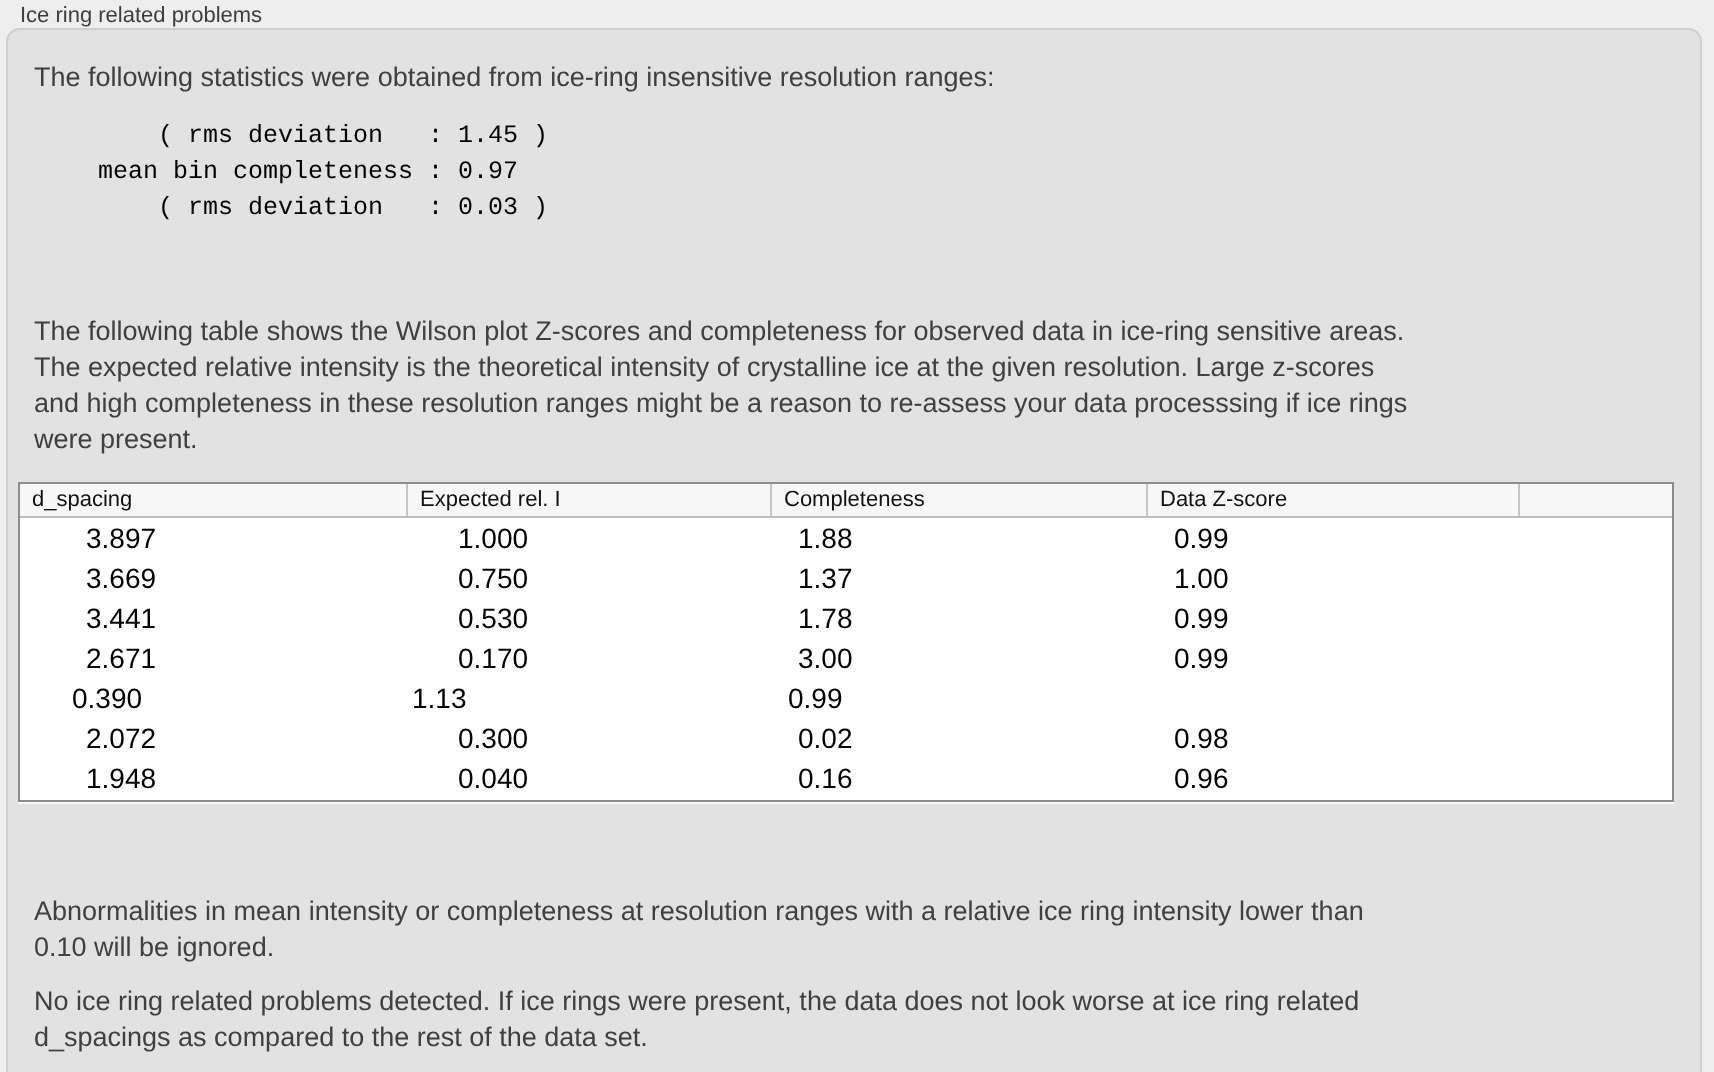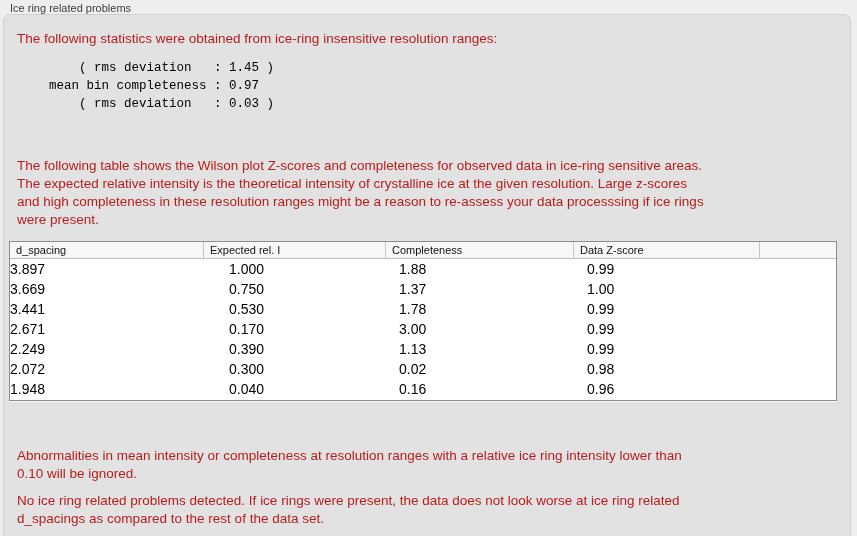--- a/index.html
+++ b/index.html
@@ -23,21 +23,21 @@
     width: 848px; height: 530px;
     background: #e2e2e2;
     border: 1px solid #cfcfcf;
     border-radius: 7px;
   }
   .para {
     position: absolute;
     left: 13px;
     font-size: 13.5px;
     line-height: 18px;
-    color: #b91c1c;
+    color: #404040;
   }
   .para div { white-space: pre; }
   .stats-intro { top: 15px; }
   .mono-block {
     position: absolute;
     left: 45px; top: 44px;
     font-family: "Liberation Mono", "DejaVu Sans Mono", monospace;
     font-size: 12.5px;
     line-height: 18px;
     color: #000;
@@ -83,21 +83,21 @@
     display: flex;
     align-items: center;
     overflow: hidden;
     white-space: nowrap;
   }
   .c1 { width: 193px; }
   .c2 { width: 182px; }
   .c3 { width: 186px; }
   .c4 { width: 188px; }
   .c5 { flex: 1; }
-  .td.c1 { padding-left: 0; }
+  .td.c1 { padding-left: 33px; }
   .td.c2 { padding-left: 26px; }
   .td.c3 { padding-left: 14px; }
   .td.c4 { padding-left: 16px; }
 </style>
 </head>
 <body>
 
 <span class="group-label">Ice ring related problems</span>
 
 <div class="group-box">
@@ -150,21 +150,20 @@
         <div class="td c5"></div>
       </div>
       <div class="tr">
         <div class="td c1">2.671</div>
         <div class="td c2">0.170</div>
         <div class="td c3">3.00</div>
         <div class="td c4">0.99</div>
         <div class="td c5"></div>
       </div>
       <div class="tr">
-        <div class="td c1">2.249</div>
         <div class="td c2">0.390</div>
         <div class="td c3">1.13</div>
         <div class="td c4">0.99</div>
         <div class="td c5"></div>
       </div>
       <div class="tr">
         <div class="td c1">2.072</div>
         <div class="td c2">0.300</div>
         <div class="td c3">0.02</div>
         <div class="td c4">0.98</div>

